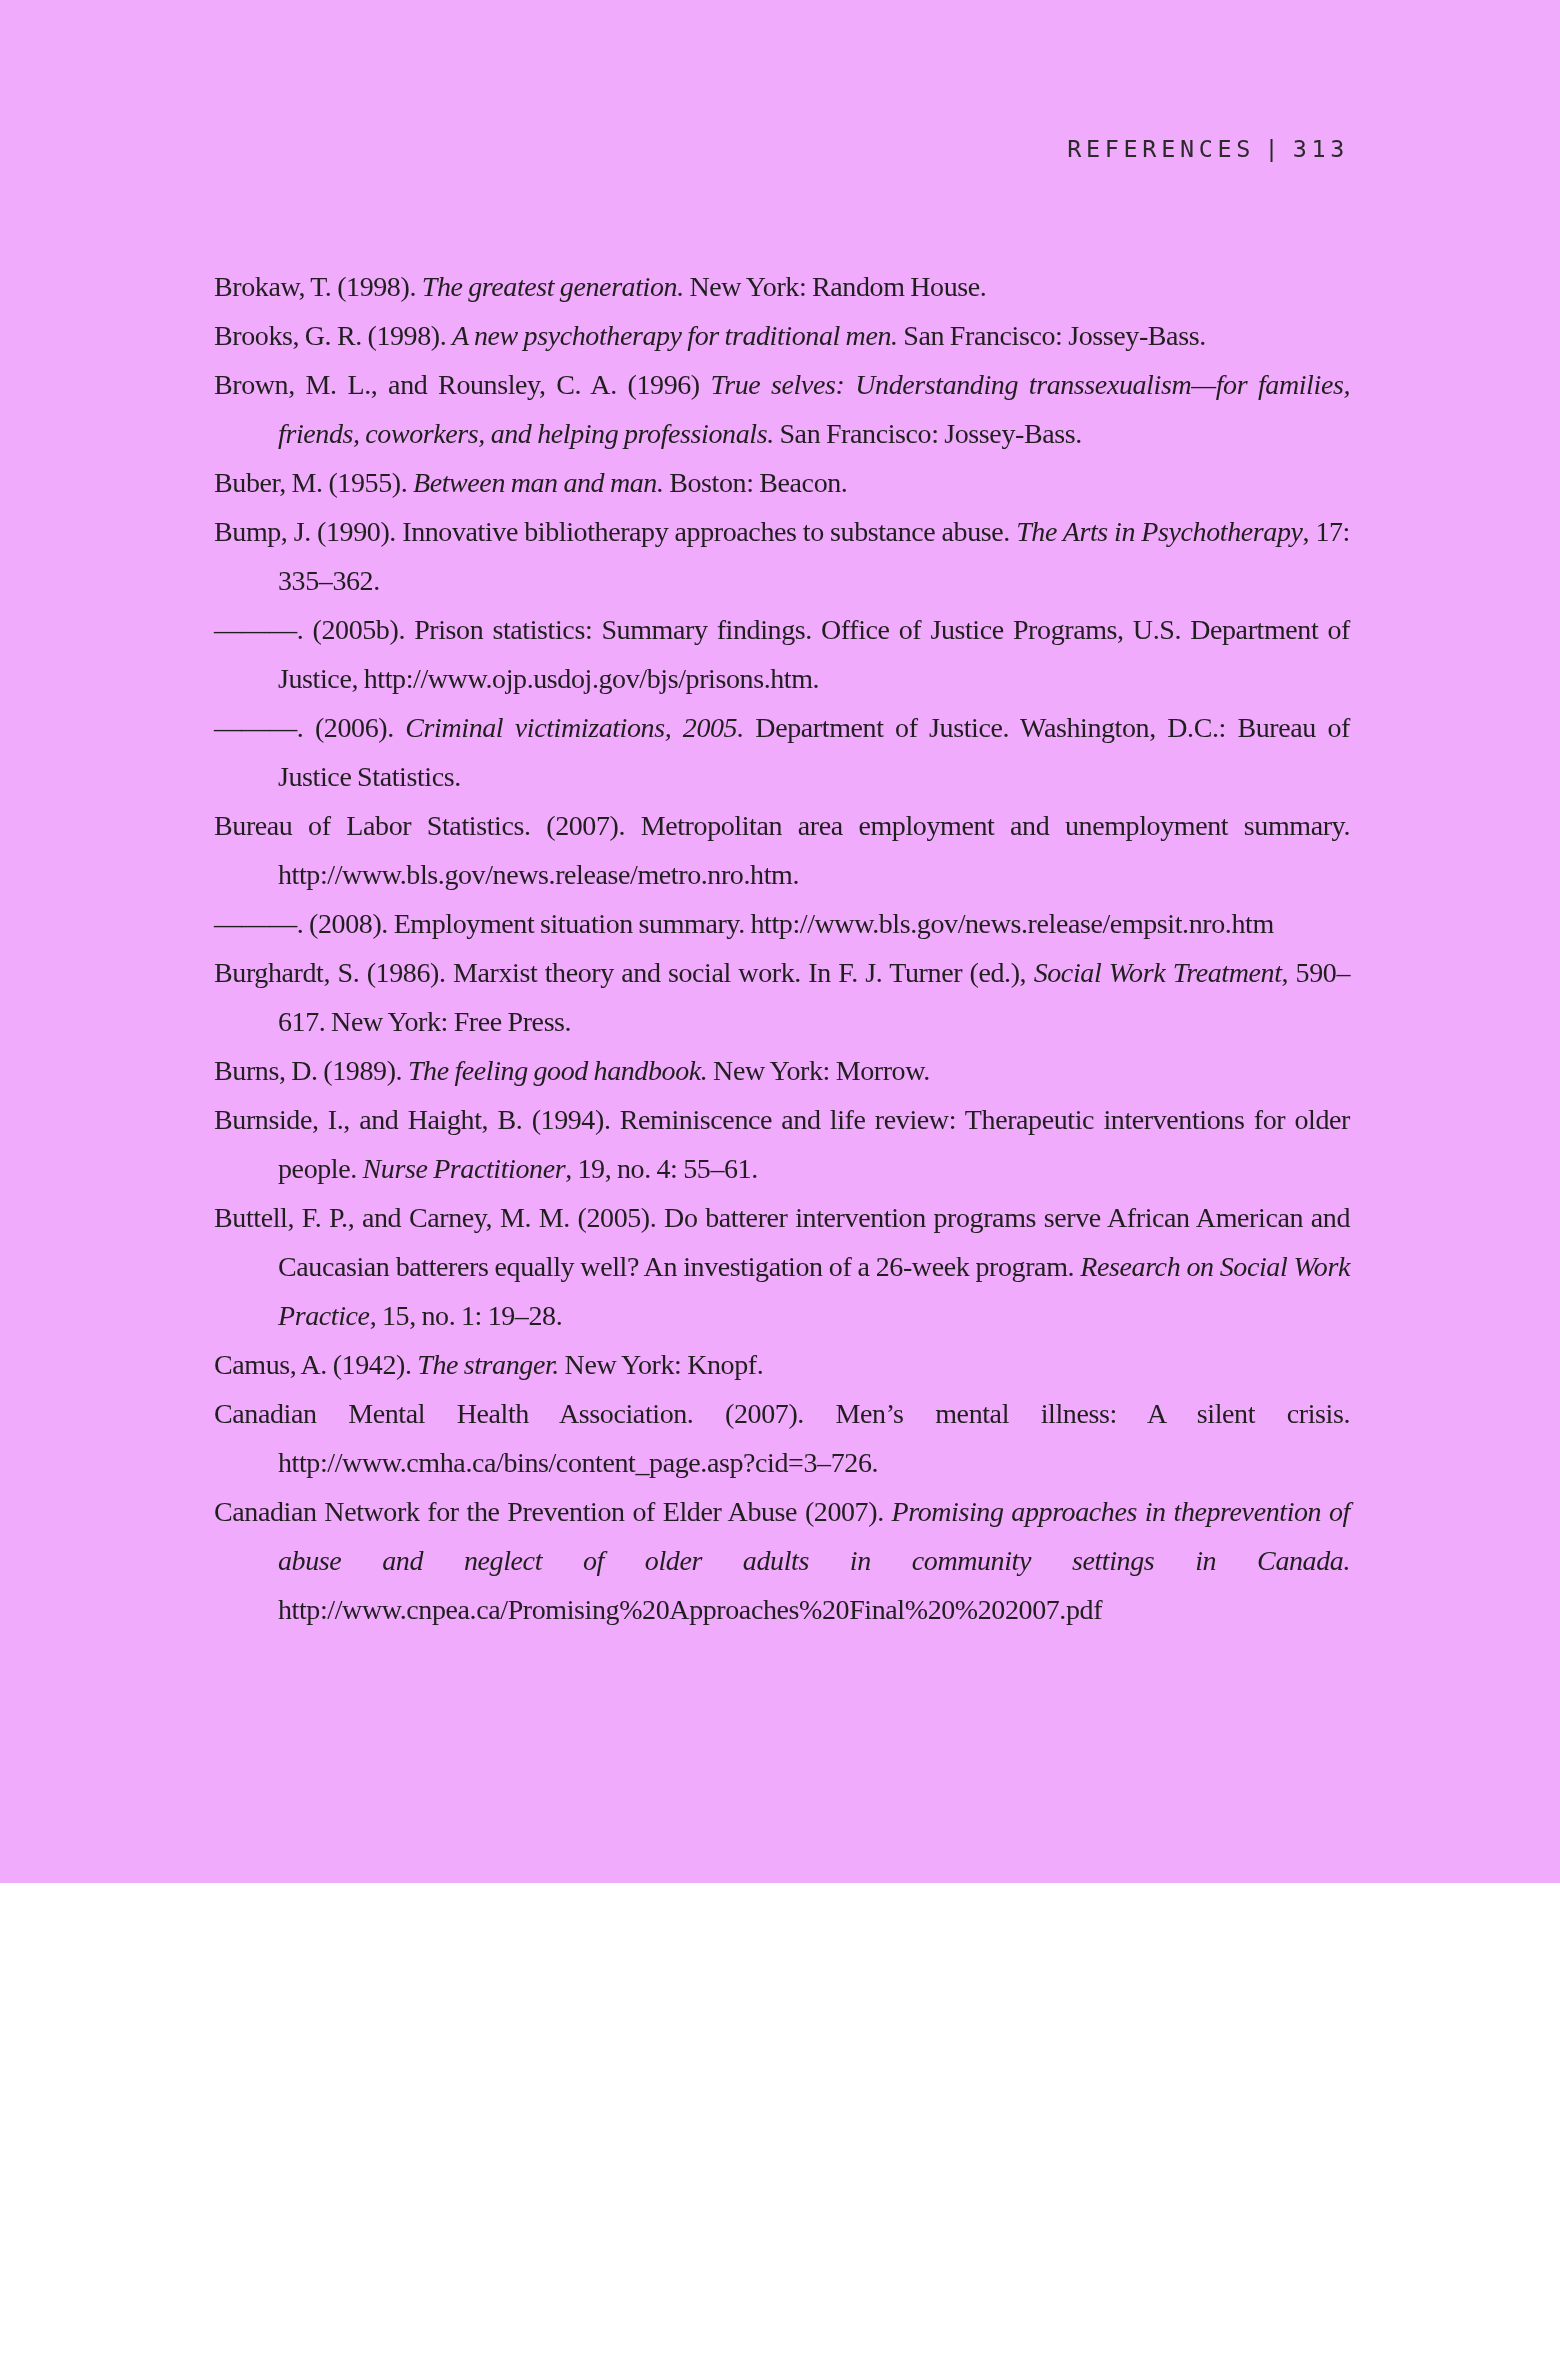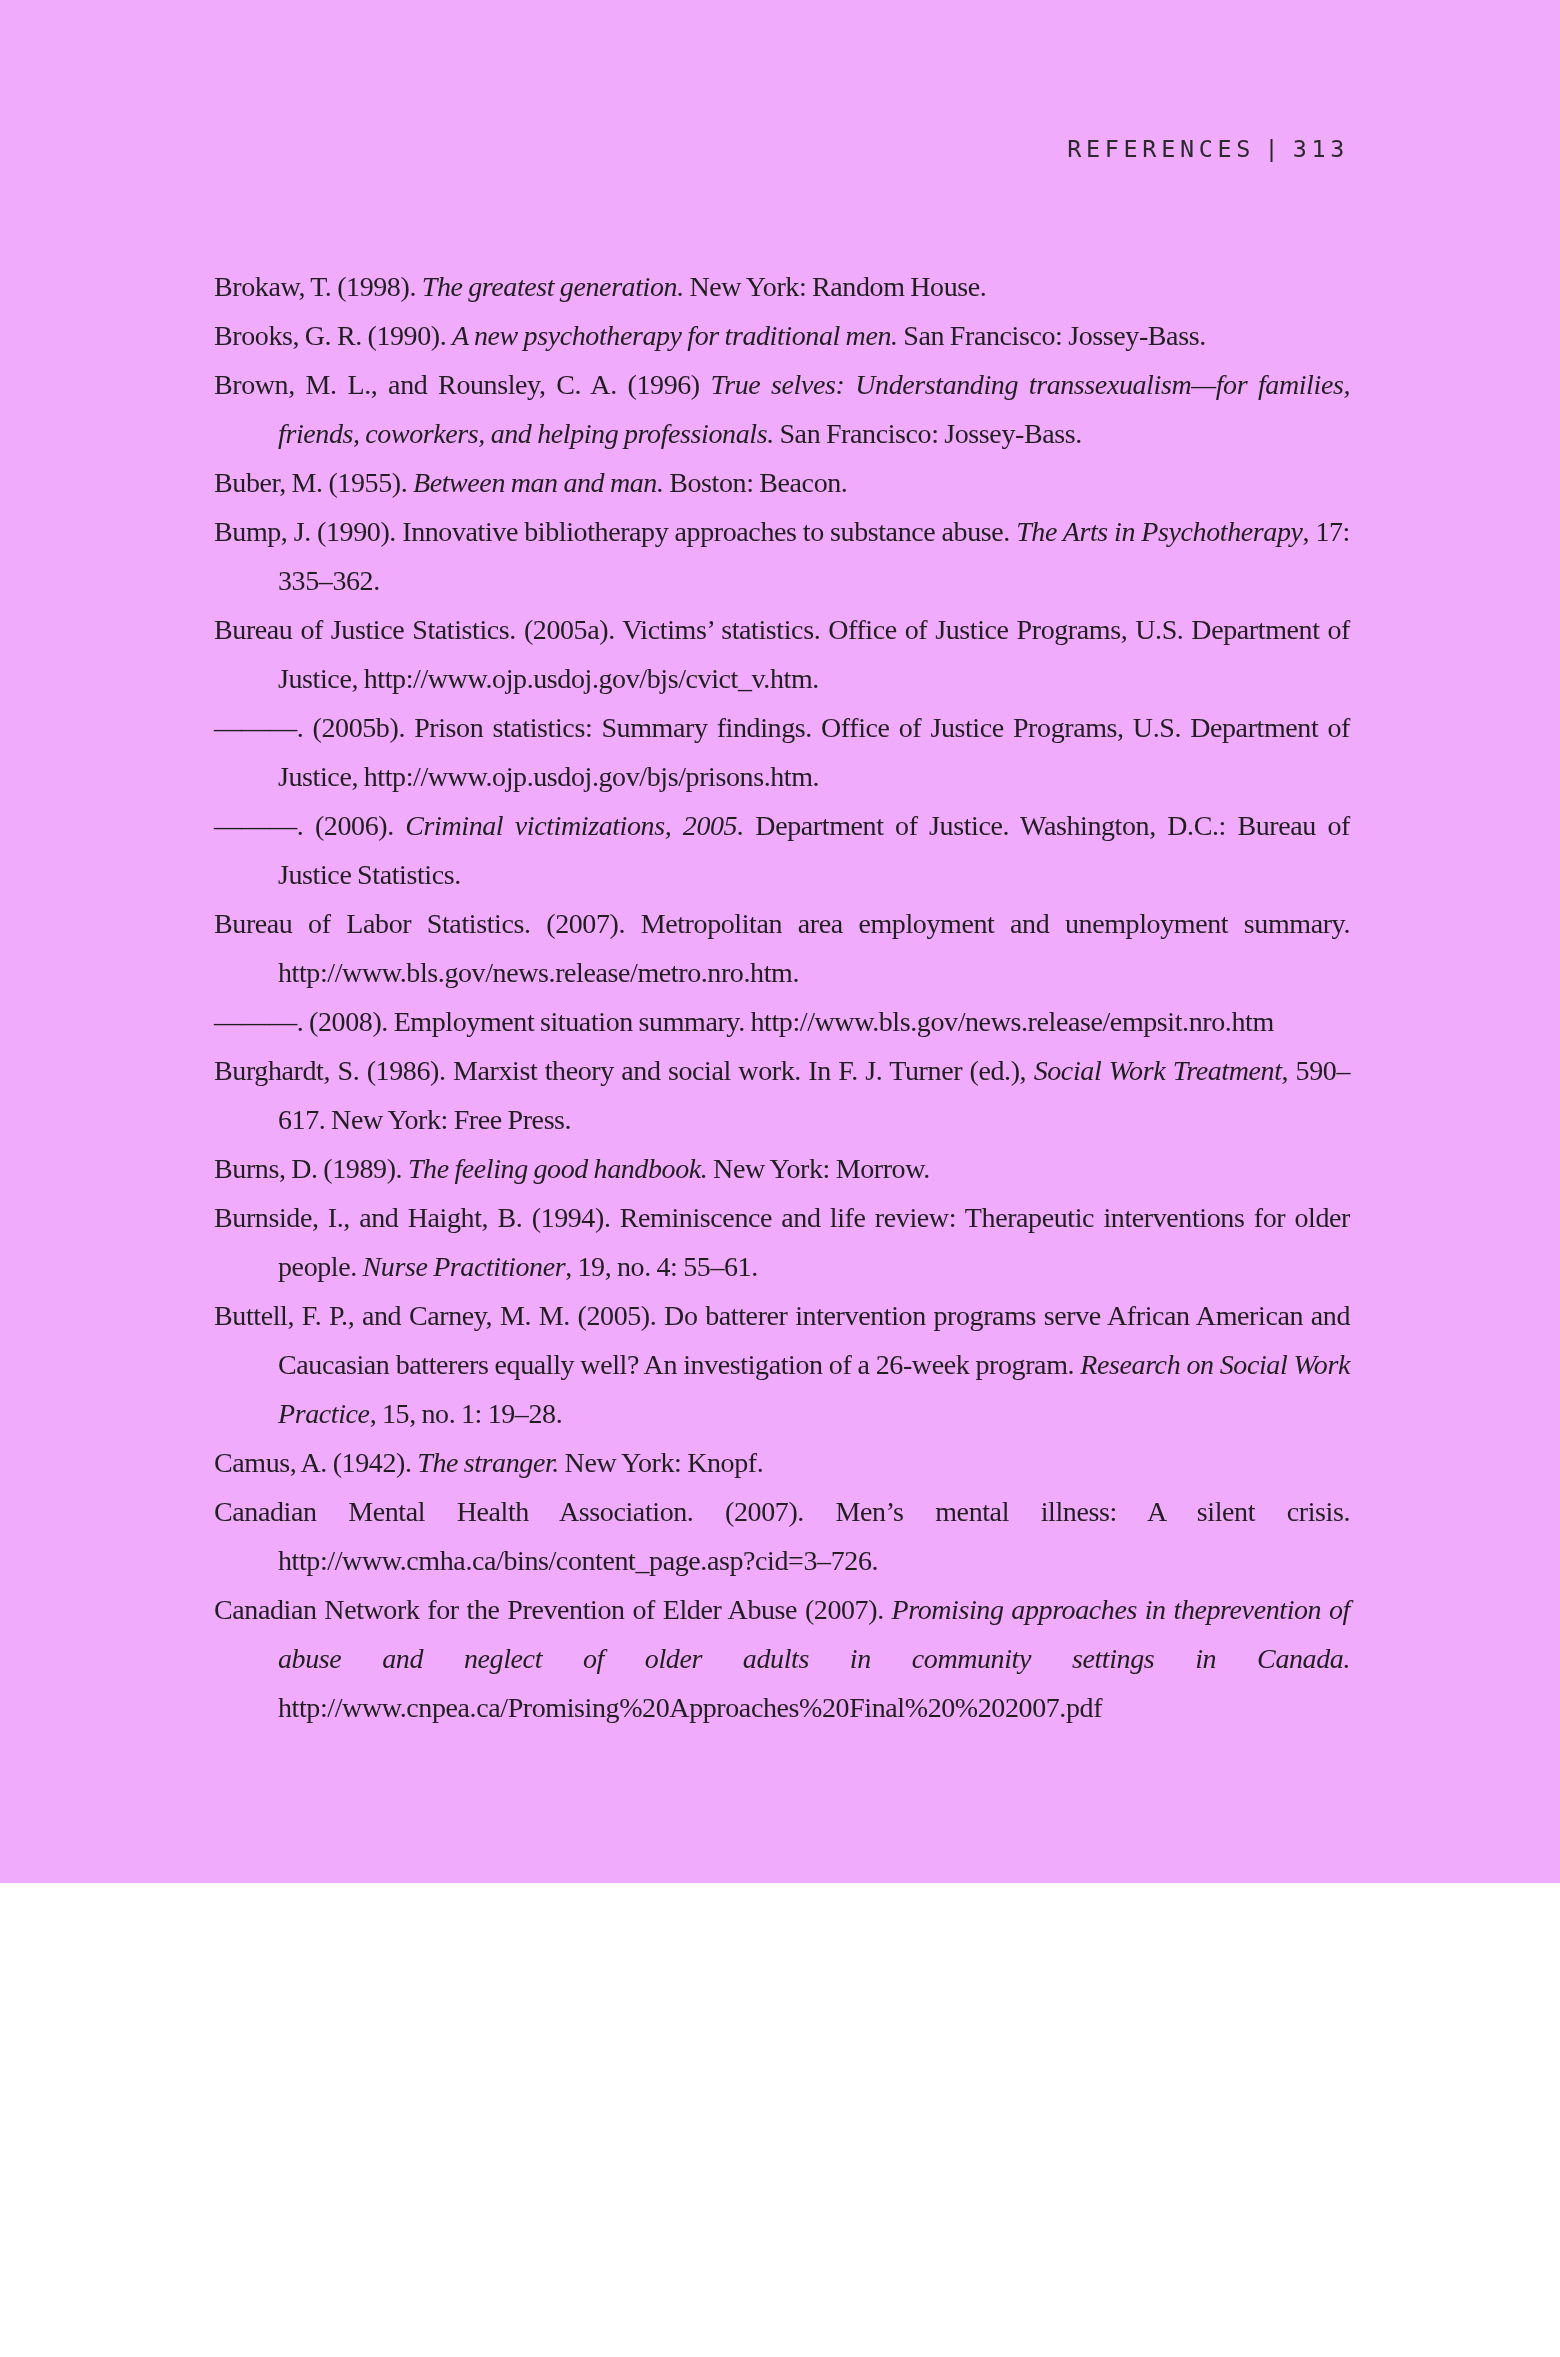--- a/index.html
+++ b/index.html
@@ -54,25 +54,24 @@
 <body>
 
 <div class="page">
 
   <div class="running-head">
     <span>REFERENCES</span><span class="sep">|</span><span>313</span>
   </div>
 
   <div class="refs">
       <p class="ref"><span>Brokaw, T. (1998). </span><span class="it">The greatest generation.</span><span> New York: Random House.</span></p>
-      <p class="ref"><span>Brooks, G. R. (1990). </span><span class="it">A new psychotherapy for traditional men.</span><span> San Francisco: Jossey-Bass.</span></p>
+      <p class="ref"><span>Brooks, G. R. (1998). </span><span class="it">A new psychotherapy for traditional men.</span><span> San Francisco: Jossey-Bass.</span></p>
       <p class="ref"><span>Brown, M. L., and Rounsley, C. A. (1996) </span><span class="it">True selves: Understanding transsexualism—for families, friends, coworkers, and helping professionals.</span><span> San Francisco: Jossey-Bass.</span></p>
       <p class="ref"><span>Buber, M. (1955). </span><span class="it">Between man and man.</span><span> Boston: Beacon.</span></p>
       <p class="ref"><span>Bump, J. (1990). Innovative bibliotherapy approaches to substance abuse. </span><span class="it">The Arts in Psychotherapy</span><span>, 17: 335–362.</span></p>
-      <p class="ref"><span>Bureau of Justice Statistics. (2005a). Victims’ statistics. Office of Justice Programs, U.S. Department of Justice, http://www.ojp.usdoj.gov/bjs/cvict_v.htm.</span></p>
       <p class="ref"><span>———. (2005b). Prison statistics: Summary findings. Office of Justice Programs, U.S. Department of Justice, http://www.ojp.usdoj.gov/bjs/prisons.htm.</span></p>
       <p class="ref"><span>———. (2006). </span><span class="it">Criminal victimizations, 2005.</span><span> Department of Justice. Washington, D.C.: Bureau of Justice Statistics.</span></p>
       <p class="ref"><span>Bureau of Labor Statistics. (2007). Metropolitan area employment and unemployment summary. http://www.bls.gov/news.release/metro.nro.htm.</span></p>
       <p class="ref"><span>———. (2008). Employment situation summary. http://www.bls.gov/news.release/empsit.nro.htm</span></p>
       <p class="ref"><span>Burghardt, S. (1986). Marxist theory and social work. In F. J. Turner (ed.), </span><span class="it">Social Work Treatment</span><span>, 590–617. New York: Free Press.</span></p>
       <p class="ref"><span>Burns, D. (1989). </span><span class="it">The feeling good handbook.</span><span> New York: Morrow.</span></p>
       <p class="ref"><span>Burnside, I., and Haight, B. (1994). Reminiscence and life review: Therapeutic inter­ventions for older people. </span><span class="it">Nurse Practitioner</span><span>, 19, no. 4: 55–61.</span></p>
       <p class="ref"><span>Buttell, F. P., and Carney, M. M. (2005). Do batterer intervention programs serve Af­rican American and Caucasian batterers equally well? An investigation of a 26-week program. </span><span class="it">Research on Social Work Practice</span><span>, 15, no. 1: 19–28.</span></p>
       <p class="ref"><span>Camus, A. (1942). </span><span class="it">The stranger.</span><span> New York: Knopf.</span></p>
       <p class="ref"><span>Canadian Mental Health Association. (2007). Men’s mental illness: A silent crisis. http://www.cmha.ca/bins/content_page.asp?cid=3–726.</span></p>

